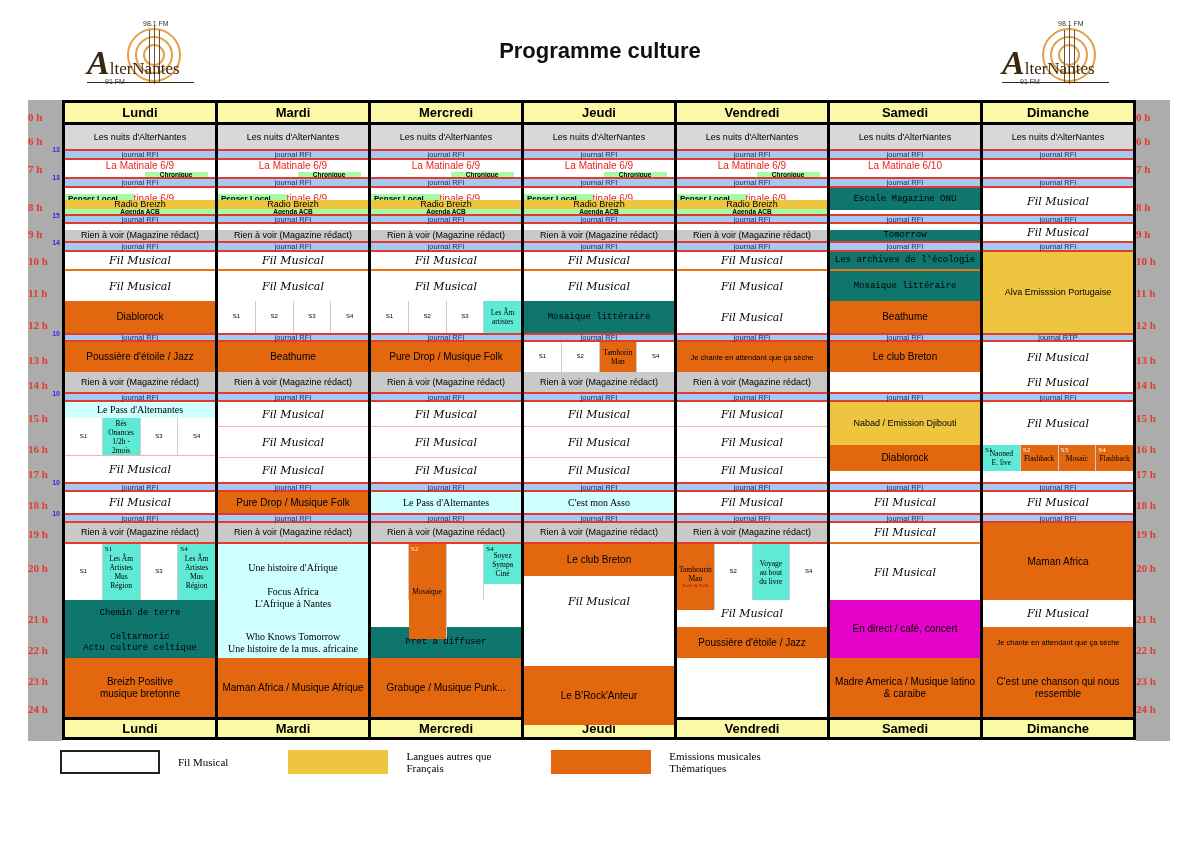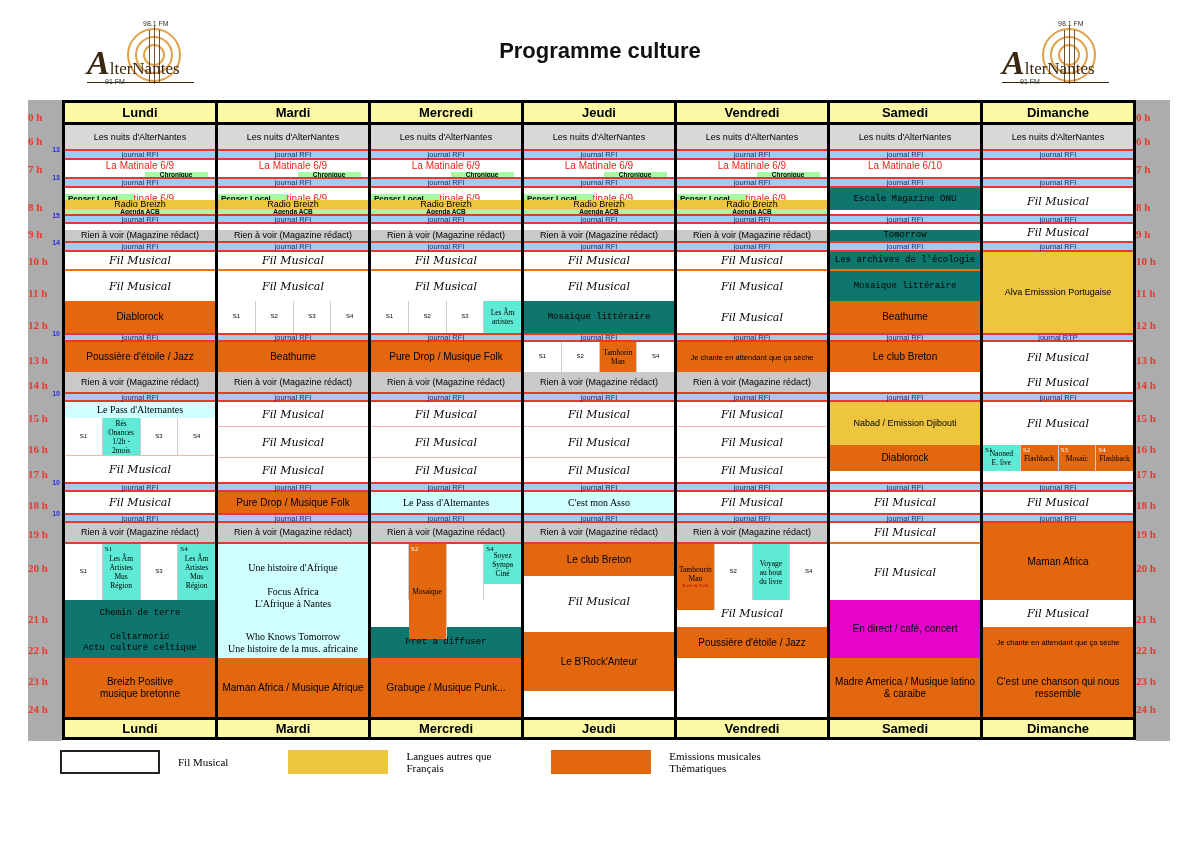--- a/index.html
+++ b/index.html
@@ -301,21 +301,21 @@
             <div class="blk rfi" style="top: 267px; height: 10px;"><span>journal RFI</span></div>
             <div class="blk fil" style="top: 277px; height: 24px;"><span>Fil Musical</span></div>
             <div class="blk fil line-pk" style="top: 301px; height: 31px;"><span>Fil Musical</span></div>
             <div class="blk fil line-pk" style="top: 332px; height: 25px;"><span>Fil Musical</span></div>
             <div class="blk rfi" style="top: 357px; height: 10px;"><span>journal RFI</span></div>
             <div class="blk cyserif" style="top: 367px; height: 21px;"><span>C'est mon Asso</span></div>
             <div class="blk rfi" style="top: 388px; height: 10px;"><span>journal RFI</span></div>
             <div class="blk gray" style="top: 398px; height: 19px;"><span>Rien à voir (Magazine rédact)</span></div>
             <div class="blk or line-rd" style="top: 417px; height: 34px;"><span>Le club Breton</span></div>
             <div class="blk fil" style="top: 451px; height: 51px;"><span>Fil Musical</span></div>
-            <div class="blk or" style="top: 507px; height: 59px;"><span>Le B'Rock'Anteur</span></div>
+            <div class="blk or" style="top: 541px; height: 59px;"><span>Le B'Rock'Anteur</span></div>
           </div>
           <div class="dayftr">Jeudi</div>
         </div>
         <div class="day">
           <div class="dayhdr">Vendredi</div>
           <div class="daybody">
             <div class="blk night" style="top: 0px; height: 24px;"><span>Les nuits d'AlterNantes</span></div>
             <div class="blk rfi" style="top: 24px; height: 11px;"><span>journal RFI</span></div>
             <div class="blk mat" style="top: 35px; height: 12px;"><span>La Matinale 6/9</span></div>
             <div class="blk chron" style="top: 47px; height: 5px;"><span class="chov">Chronique</span></div>

